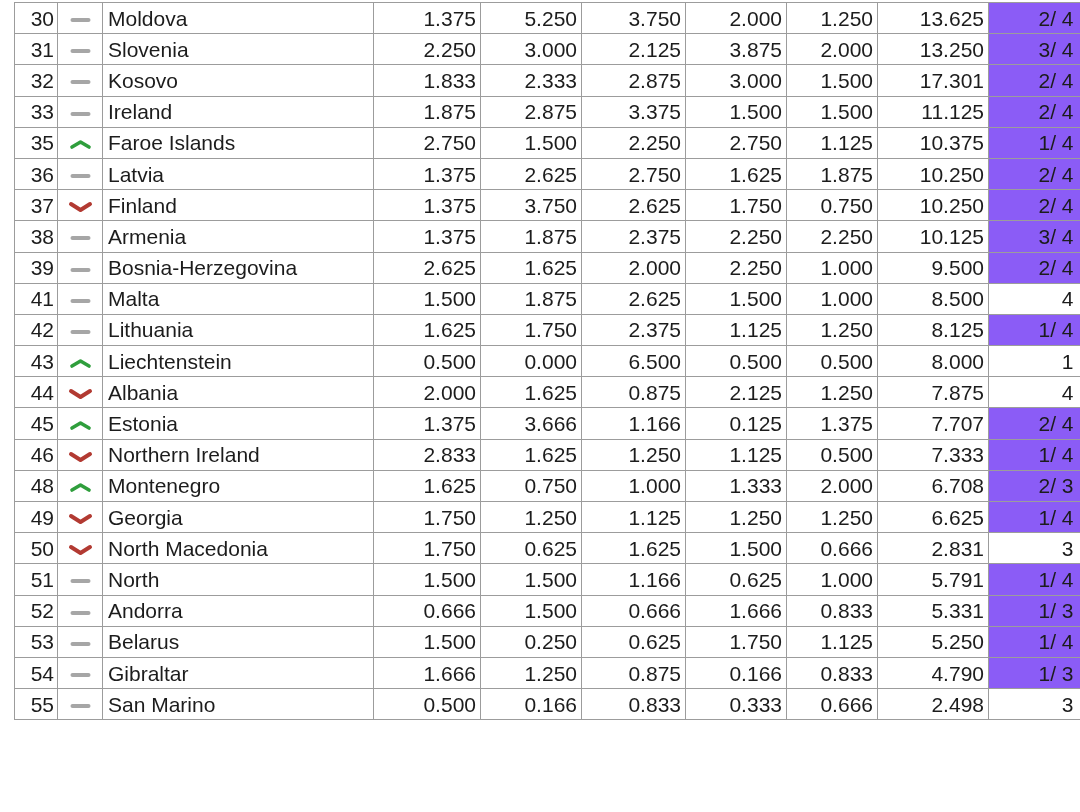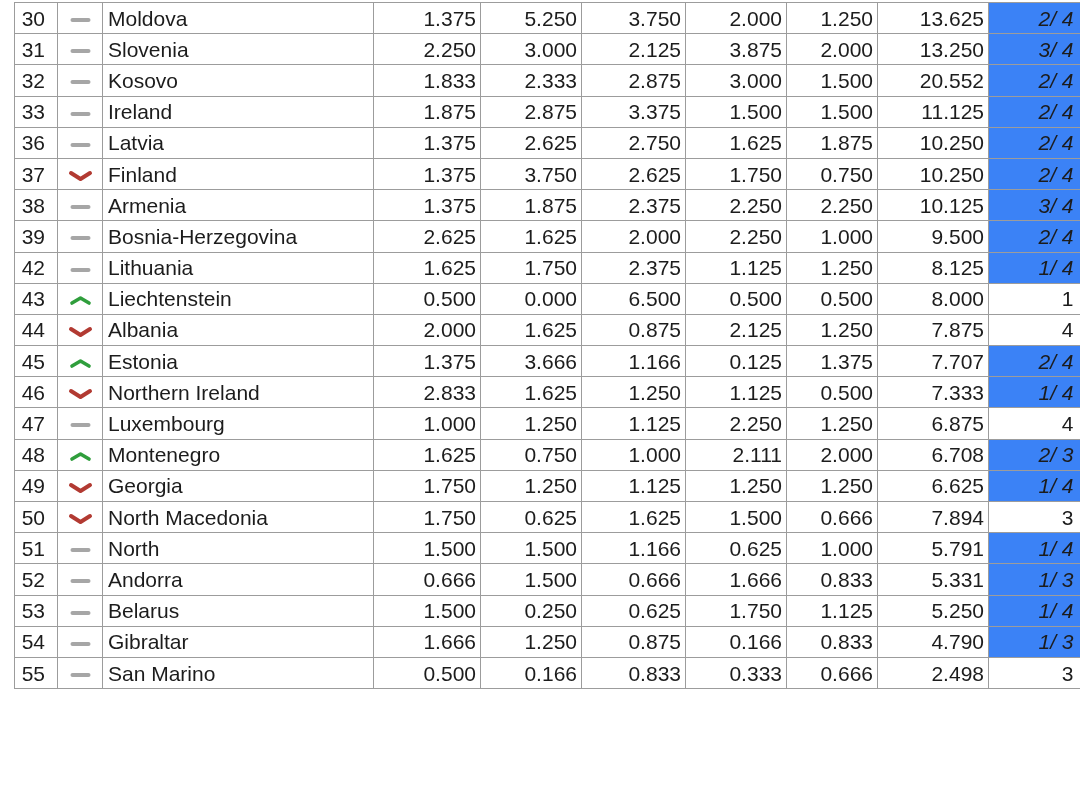--- a/index.html
+++ b/index.html
@@ -15,27 +15,27 @@
     line-height:1;
   }
   td{
     border:1px solid #9c9c9c;
     height:30.2px;
     padding:0;
     vertical-align:middle;
     white-space:nowrap;
     overflow:hidden;
   }
-  td.rank{text-align:right;padding-right:12px;}
+  td.rank{text-align:right;padding-right:3px;}
   td.trend{text-align:center;}
   td.trend svg{vertical-align:middle;display:inline-block;}
   td.country{text-align:left;padding-left:5px;}
   td.num{text-align:right;padding-right:4px;}
   td.teams{text-align:right;padding-right:7px;border-right:none;}
-  td.teams.hl{background:#3b82f6;font-style:italic;}
+  td.teams.hl{background:#8b5cf6;}
 </style>
 </head>
 <body>
 
 <div class="page">
   <div class="top-sliver"></div>
   <table class="ranking">
     <colgroup>
       <col style="width:43px">
         <col style="width:45px">
@@ -81,38 +81,52 @@
     <td class="rank">32</td>
     <td class="trend"><svg width="23" height="6" viewBox="0 0 23 6">
               <line x1="3.5" y1="3" x2="19.5" y2="3" stroke="#a6a6a6" stroke-width="4" stroke-linecap="round"></line>
             </svg></td>
     <td class="country">Kosovo</td>
     <td class="num val">1.833</td>
     <td class="num val">2.333</td>
     <td class="num val">2.875</td>
     <td class="num val">3.000</td>
     <td class="num val">1.500</td>
-    <td class="num total">20.552</td>
+    <td class="num total">17.301</td>
     <td class="teams hl">2/ 4</td>
   </tr>
         <tr>
     <td class="rank">33</td>
     <td class="trend"><svg width="23" height="6" viewBox="0 0 23 6">
               <line x1="3.5" y1="3" x2="19.5" y2="3" stroke="#a6a6a6" stroke-width="4" stroke-linecap="round"></line>
             </svg></td>
     <td class="country">Ireland</td>
     <td class="num val">1.875</td>
     <td class="num val">2.875</td>
     <td class="num val">3.375</td>
     <td class="num val">1.500</td>
     <td class="num val">1.500</td>
     <td class="num total">11.125</td>
     <td class="teams hl">2/ 4</td>
   </tr>
         <tr>
+    <td class="rank">35</td>
+    <td class="trend"><svg width="23" height="11" viewBox="0 0 23 11">
+              <polyline points="3,8 11.5,3 20,8" fill="none" stroke="#2f9e3c" stroke-width="3.6" stroke-linecap="round" stroke-linejoin="round"></polyline>
+            </svg></td>
+    <td class="country">Faroe Islands</td>
+    <td class="num val">2.750</td>
+    <td class="num val">1.500</td>
+    <td class="num val">2.250</td>
+    <td class="num val">2.750</td>
+    <td class="num val">1.125</td>
+    <td class="num total">10.375</td>
+    <td class="teams hl">1/ 4</td>
+  </tr>
+        <tr>
     <td class="rank">36</td>
     <td class="trend"><svg width="23" height="6" viewBox="0 0 23 6">
               <line x1="3.5" y1="3" x2="19.5" y2="3" stroke="#a6a6a6" stroke-width="4" stroke-linecap="round"></line>
             </svg></td>
     <td class="country">Latvia</td>
     <td class="num val">1.375</td>
     <td class="num val">2.625</td>
     <td class="num val">2.750</td>
     <td class="num val">1.625</td>
     <td class="num val">1.875</td>
@@ -153,20 +167,34 @@
               <line x1="3.5" y1="3" x2="19.5" y2="3" stroke="#a6a6a6" stroke-width="4" stroke-linecap="round"></line>
             </svg></td>
     <td class="country">Bosnia-Herzegovina</td>
     <td class="num val">2.625</td>
     <td class="num val">1.625</td>
     <td class="num val">2.000</td>
     <td class="num val">2.250</td>
     <td class="num val">1.000</td>
     <td class="num total">9.500</td>
     <td class="teams hl">2/ 4</td>
+  </tr>
+        <tr>
+    <td class="rank">41</td>
+    <td class="trend"><svg width="23" height="6" viewBox="0 0 23 6">
+              <line x1="3.5" y1="3" x2="19.5" y2="3" stroke="#a6a6a6" stroke-width="4" stroke-linecap="round"></line>
+            </svg></td>
+    <td class="country">Malta</td>
+    <td class="num val">1.500</td>
+    <td class="num val">1.875</td>
+    <td class="num val">2.625</td>
+    <td class="num val">1.500</td>
+    <td class="num val">1.000</td>
+    <td class="num total">8.500</td>
+    <td class="teams">4</td>
   </tr>
         <tr>
     <td class="rank">42</td>
     <td class="trend"><svg width="23" height="6" viewBox="0 0 23 6">
               <line x1="3.5" y1="3" x2="19.5" y2="3" stroke="#a6a6a6" stroke-width="4" stroke-linecap="round"></line>
             </svg></td>
     <td class="country">Lithuania</td>
     <td class="num val">1.625</td>
     <td class="num val">1.750</td>
     <td class="num val">2.375</td>
@@ -225,43 +253,29 @@
     <td class="country">Northern Ireland</td>
     <td class="num val">2.833</td>
     <td class="num val">1.625</td>
     <td class="num val">1.250</td>
     <td class="num val">1.125</td>
     <td class="num val">0.500</td>
     <td class="num total">7.333</td>
     <td class="teams hl">1/ 4</td>
   </tr>
         <tr>
-    <td class="rank">47</td>
-    <td class="trend"><svg width="23" height="6" viewBox="0 0 23 6">
-              <line x1="3.5" y1="3" x2="19.5" y2="3" stroke="#a6a6a6" stroke-width="4" stroke-linecap="round"></line>
-            </svg></td>
-    <td class="country">Luxembourg</td>
-    <td class="num val">1.000</td>
-    <td class="num val">1.250</td>
-    <td class="num val">1.125</td>
-    <td class="num val">2.250</td>
-    <td class="num val">1.250</td>
-    <td class="num total">6.875</td>
-    <td class="teams">4</td>
-  </tr>
-        <tr>
     <td class="rank">48</td>
     <td class="trend"><svg width="23" height="11" viewBox="0 0 23 11">
               <polyline points="3,8 11.5,3 20,8" fill="none" stroke="#2f9e3c" stroke-width="3.6" stroke-linecap="round" stroke-linejoin="round"></polyline>
             </svg></td>
     <td class="country">Montenegro</td>
     <td class="num val">1.625</td>
     <td class="num val">0.750</td>
     <td class="num val">1.000</td>
-    <td class="num val">2.111</td>
+    <td class="num val">1.333</td>
     <td class="num val">2.000</td>
     <td class="num total">6.708</td>
     <td class="teams hl">2/ 3</td>
   </tr>
         <tr>
     <td class="rank">49</td>
     <td class="trend"><svg width="25" height="12" viewBox="0 0 25 12">
               <polyline points="3,3 12.5,9 22,3" fill="none" stroke="#b23a32" stroke-width="4" stroke-linecap="round" stroke-linejoin="round"></polyline>
             </svg></td>
     <td class="country">Georgia</td>
@@ -277,21 +291,21 @@
     <td class="rank">50</td>
     <td class="trend"><svg width="25" height="12" viewBox="0 0 25 12">
               <polyline points="3,3 12.5,9 22,3" fill="none" stroke="#b23a32" stroke-width="4" stroke-linecap="round" stroke-linejoin="round"></polyline>
             </svg></td>
     <td class="country">North Macedonia</td>
     <td class="num val">1.750</td>
     <td class="num val">0.625</td>
     <td class="num val">1.625</td>
     <td class="num val">1.500</td>
     <td class="num val">0.666</td>
-    <td class="num total">7.894</td>
+    <td class="num total">2.831</td>
     <td class="teams">3</td>
   </tr>
         <tr>
     <td class="rank">51</td>
     <td class="trend"><svg width="23" height="6" viewBox="0 0 23 6">
               <line x1="3.5" y1="3" x2="19.5" y2="3" stroke="#a6a6a6" stroke-width="4" stroke-linecap="round"></line>
             </svg></td>
     <td class="country">North</td>
     <td class="num val">1.500</td>
     <td class="num val">1.500</td>

